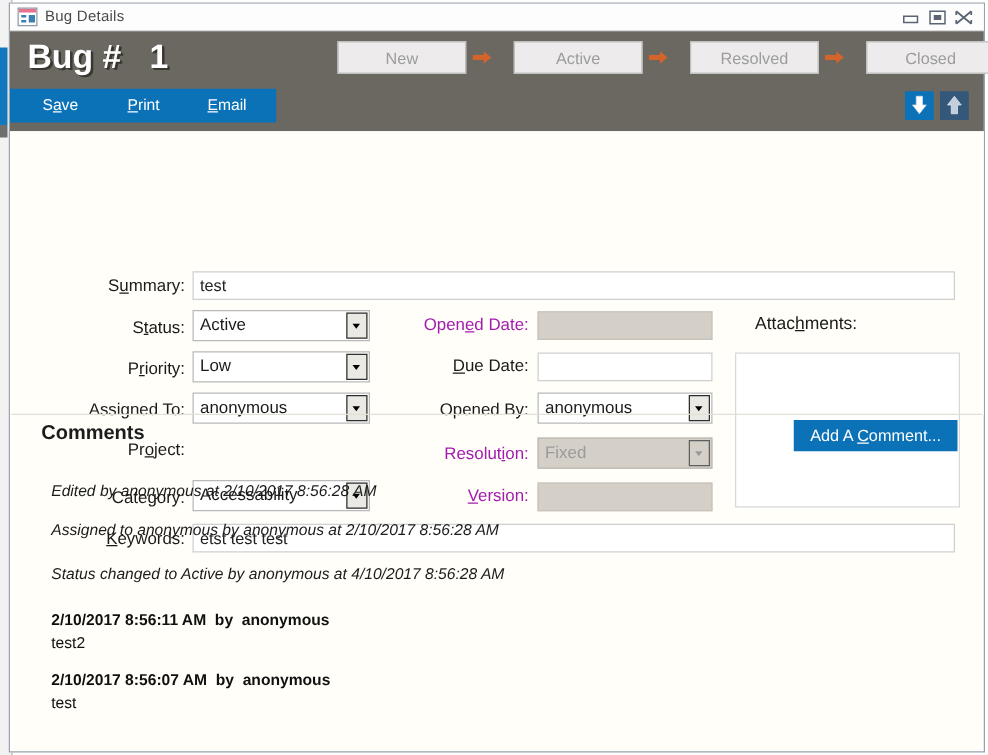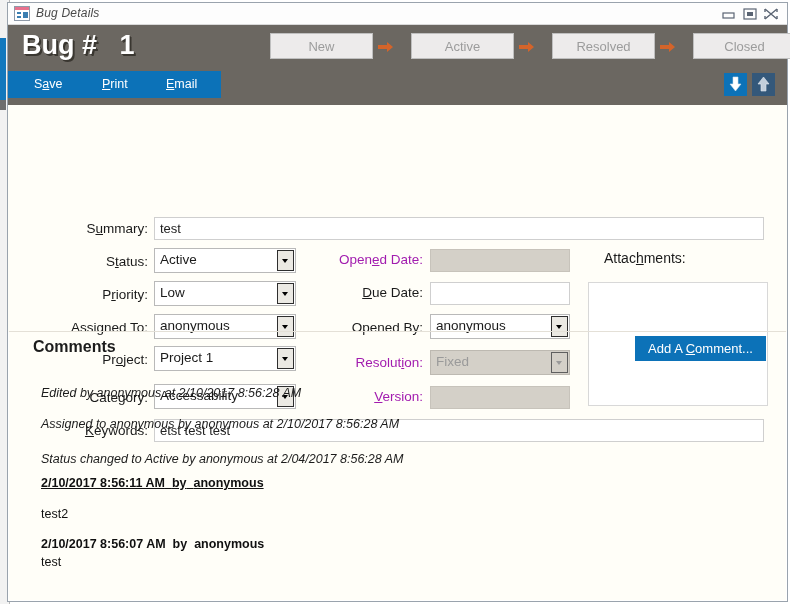--- a/index.html
+++ b/index.html
@@ -55,21 +55,20 @@
     box-shadow: 0 0 0 1px #ffffff inset;
   }
 
   
   #titlebar {
     position: relative;
     height: 22px;
     background: #fdfdfd;
     border-bottom: 1px solid #d9d9d9;
     box-sizing: border-box;
-    font-style: italic;
   }
   #title-icon {
     position: absolute;
     left: 6px; top: 3px;
     width: 16px; height: 15px;
     background: #ffffff;
     border: 1px solid #8f9aa8;
     box-sizing: border-box;
     overflow: hidden;
   }
@@ -431,24 +430,20 @@
         <span class="arrowbox"></span>
       </div>
 
       <div class="lbl" style="left:0; top:215px; width:140px;">Assigned To:</div>
       <div class="combo" style="left:146px; top:209px; width:142px;">
         <span class="val">anonymous</span>
         <span class="arrowbox"></span>
       </div>
 
       <div class="lbl" style="left:0; top:247px; width:140px;"><span>Pr</span><u>o</u><span>ject:</span></div>
-      <div class="combo" style="left:146px; top:241px; width:142px;">
-        <span class="val">Project 1</span>
-        <span class="arrowbox"></span>
-      </div>
 
       <div class="lbl" style="left:0; top:285px; width:140px;"><span>Cate</span><u>g</u><span>ory:</span></div>
       <div class="combo" style="left:146px; top:279px; width:142px;">
         <span class="val">Accessability</span>
         <span class="arrowbox"></span>
       </div>
 
       <div class="lbl" style="left:0; top:318px; width:140px;"><span></span><u>K</u><span>eywords:</span></div>
       <input class="txt" style="left: 146px; top: 314px; width: 610px;" value="etst test test">
 
@@ -478,23 +473,23 @@
     </div>
 
     <div id="separator"></div>
 
     <div id="comments">
       <div id="comments-title">Comments</div>
       <button id="add-comment"><span>Add A </span><u>C</u><span>omment...</span></button>
 
       <div class="hist" style="top:54px;">Edited by anonymous at 2/10/2017 8:56:28 AM</div>
       <div class="hist" style="top:85px;">Assigned to anonymous by anonymous at 2/10/2017 8:56:28 AM</div>
-      <div class="hist" style="top:120px;">Status changed to Active by anonymous at 2/04/2017 8:56:28 AM</div>
-
-      <div class="cmt-head" style="top:144px;text-decoration:underline;"><span>2/10/2017 8:56:11 AM</span>&nbsp; <span>by</span>&nbsp; <span>anonymous</span></div>
+      <div class="hist" style="top:120px;">Status changed to Active by anonymous at 4/10/2017 8:56:28 AM</div>
+
+      <div class="cmt-head" style="top:157px;"><span>2/10/2017 8:56:11 AM</span>&nbsp; <span>by</span>&nbsp; <span>anonymous</span></div>
       <div class="cmt-body" style="top:175px;">test2</div>
 
       <div class="cmt-head" style="top:205px;"><span>2/10/2017 8:56:07 AM</span>&nbsp; <span>by</span>&nbsp; <span>anonymous</span></div>
       <div class="cmt-body" style="top:223px;">test</div>
     </div>
 
   </div>
 </div>
 
 </body></html>

